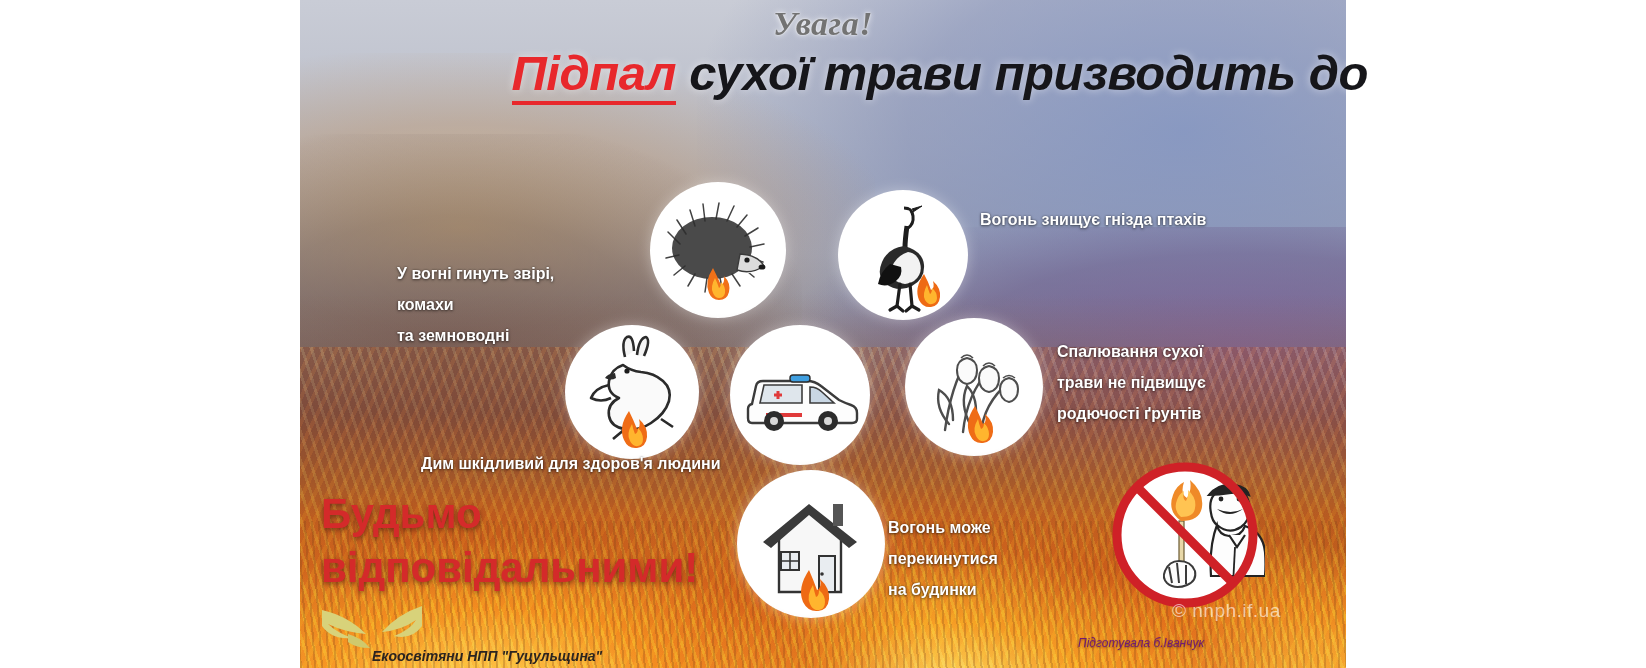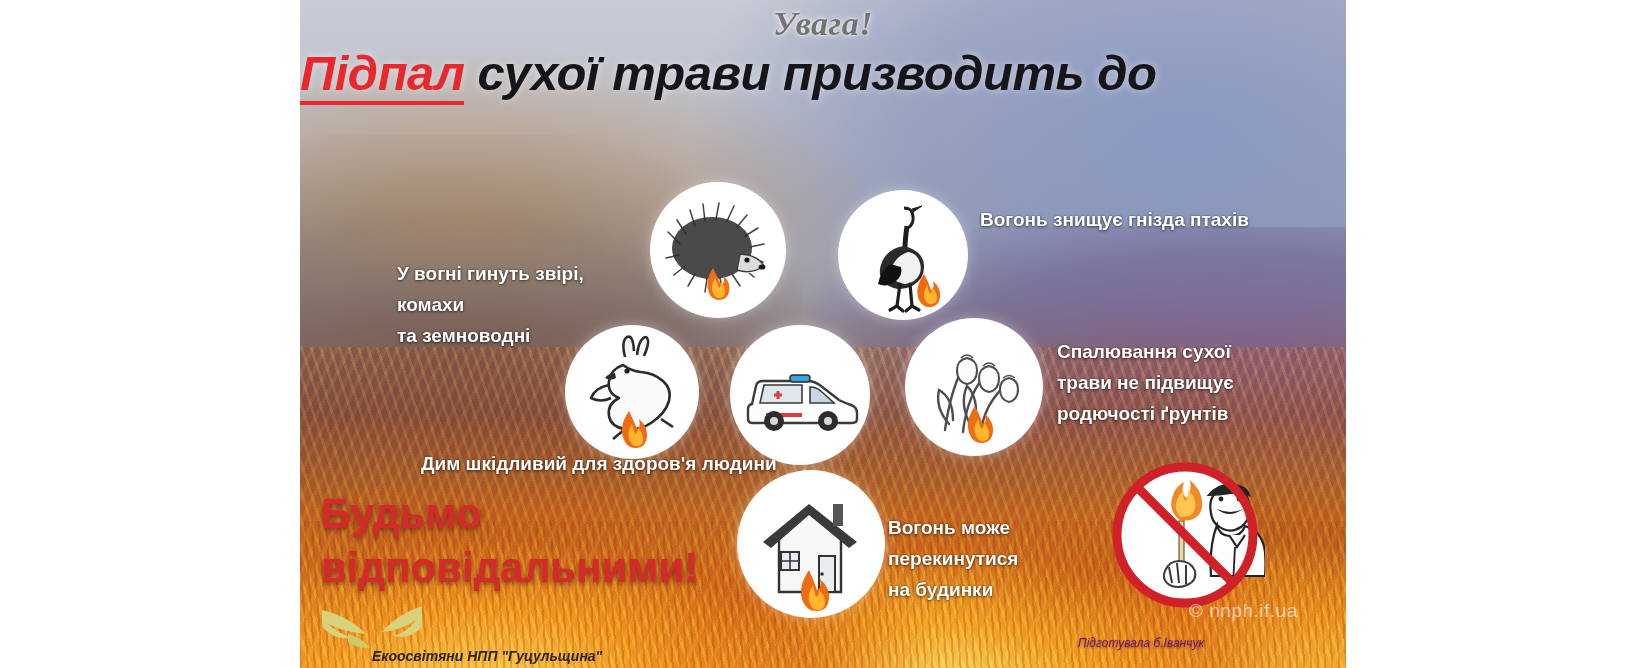--- a/index.html
+++ b/index.html
@@ -64,21 +64,21 @@
   .hl-attention{
     position:absolute;left:300px;top:5px;width:1046px;
     text-align:center;
     font-family:Liberation Serif, serif;
     font-style:italic;font-weight:bold;font-size:34px;
     color:#737373;letter-spacing:.5px;
     text-shadow:0 0 6px rgba(255,255,255,.85),0 0 2px rgba(255,255,255,.9);
   }
   .hl-main{
     position:absolute;left:300px;top:42px;width:1068px;
-    text-align:left;
+    text-align:right;
     font-style:italic;font-weight:bold;font-size:49px;line-height:62px;
     color:#16161a;letter-spacing:-.5px;
     text-shadow:0 0 8px rgba(255,255,255,.55);
   }
   .hl-main .burn{
     color:#e8282c;
     border-bottom:4px solid #e8282c;
     padding-bottom:1px;
   }
 
@@ -87,21 +87,21 @@
     position:absolute;border-radius:50%;
     background:radial-gradient(circle at 50% 42%,#ffffff 0%,#ffffff 72%,#f3f2f0 88%,#e8e6e2 100%);
     box-shadow:0 0 14px rgba(255,255,255,.35);
     overflow:hidden;
   }
   .circ svg{position:absolute;left:0;top:0;width:100%;height:100%;}
 
   
   .cap{
     position:absolute;
-    color:#ffffff;font-weight:bold;font-size:19px;line-height:31px;
+    color:#ffffff;font-weight:bold;font-size:16px;line-height:31px;
     text-shadow:0 1px 3px rgba(0,0,0,.55),0 0 2px rgba(0,0,0,.4);
     white-space:pre-line;
   }
   .cap-animals{left:397px;top:258px;width:240px;}
   .cap-birds  {left:980px;top:204px;width:300px;}
   .cap-soil   {left:1057px;top:308px;width:250px;margin-top:28px;}
   .cap-smoke  {left:397px;top:448px;width:420px;padding-left:24px;}
   .cap-houses {left:888px;top:512px;width:180px;}
 
   
@@ -123,21 +123,20 @@
   .wings{position:absolute;left:318px;top:600px;width:110px;height:52px;}
   .credit-author{
     position:absolute;left:1078px;top:636px;
     font-style:italic;font-size:12px;color:#701a75;
     text-shadow:0 1px 2px rgba(90,40,10,.6);
   }
   .watermark{
     position:absolute;left:1172px;top:600px;
     font-size:19px;color:rgba(255,255,255,.6);
     letter-spacing:.5px;
-    margin-left:17px;
   }
 
   
   .no-sign{position:absolute;left:1105px;top:455px;width:160px;height:160px;}
 </style>
 </head>
 <body>
 
 <div id="poster">
 

